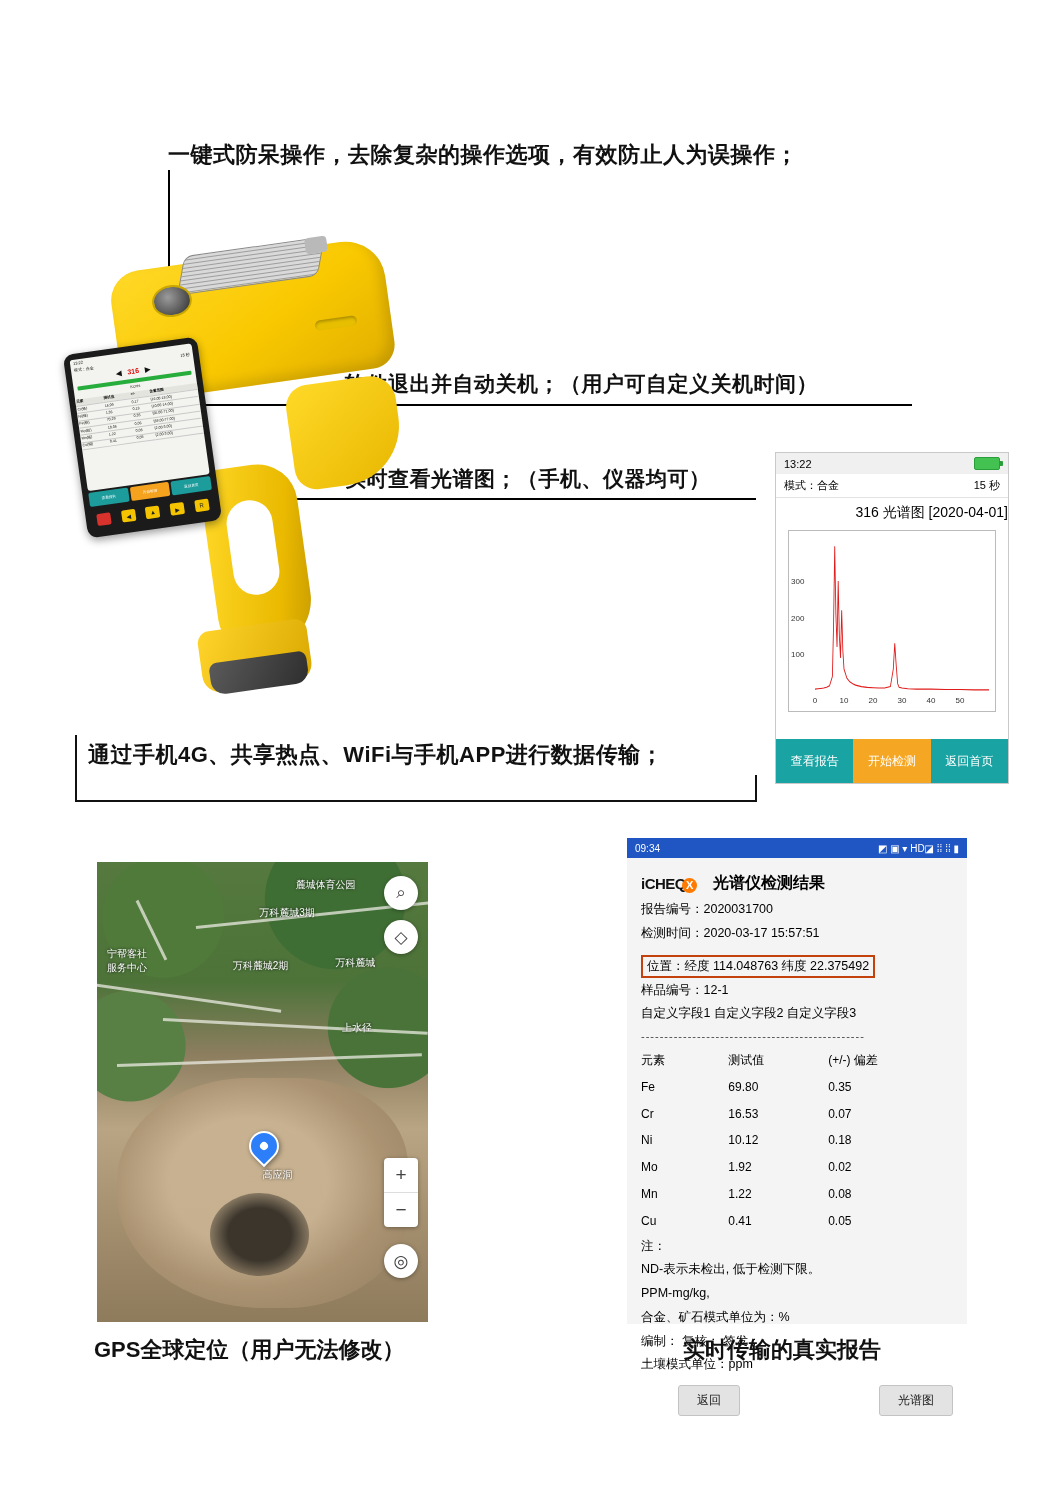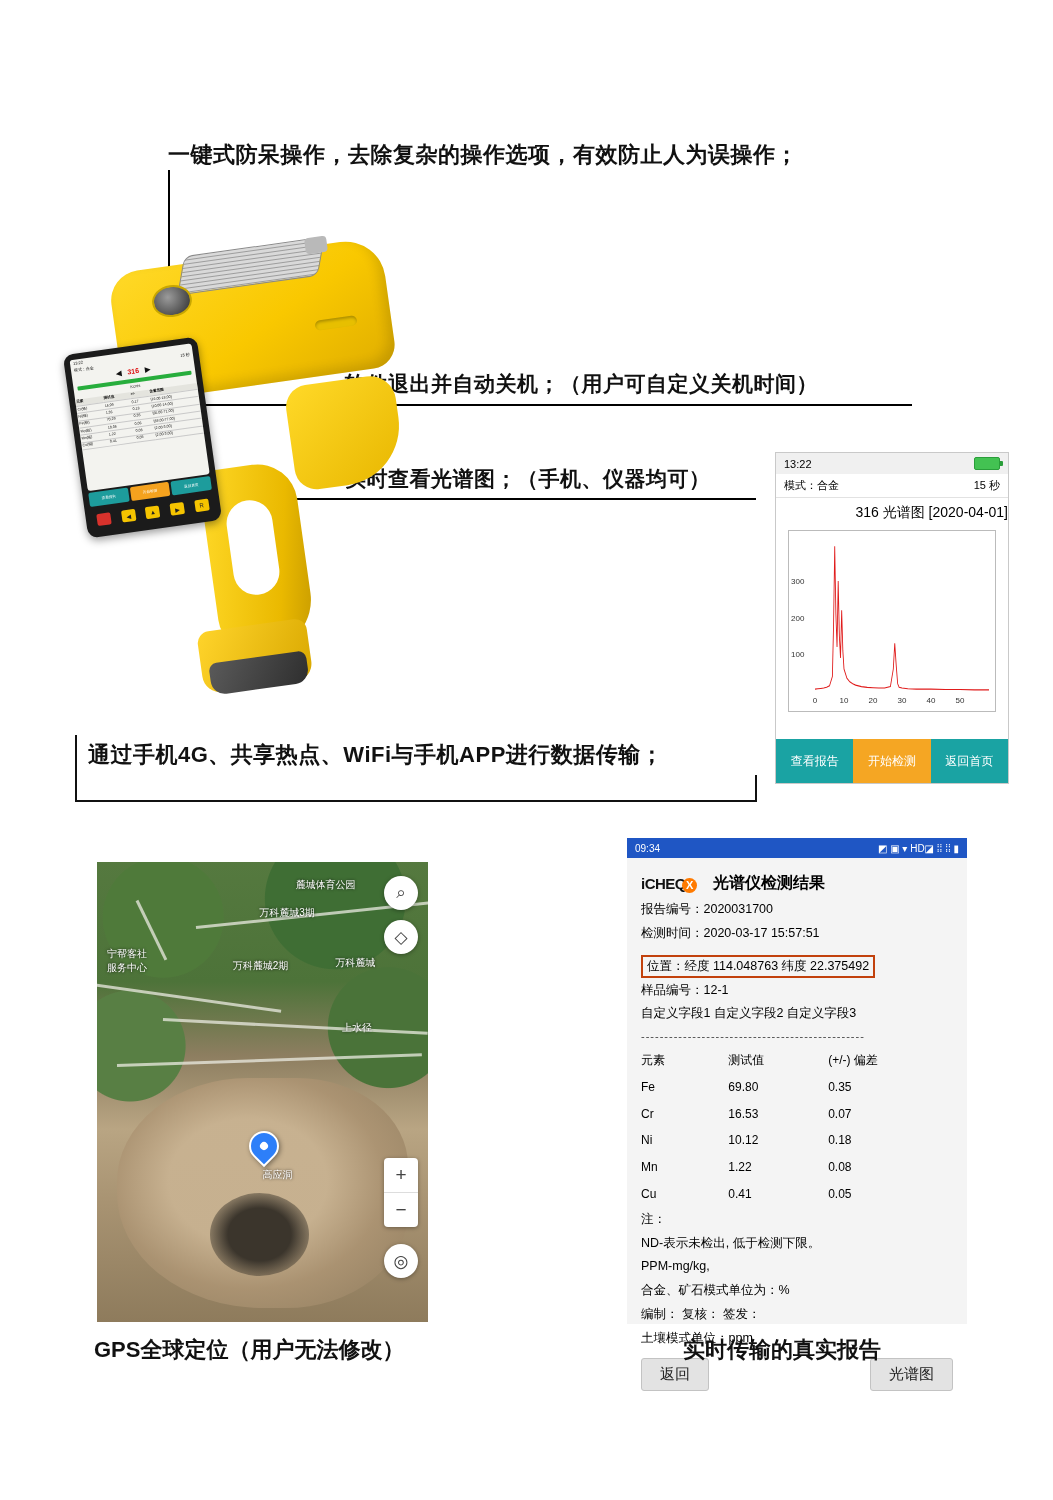--- a/index.html
+++ b/index.html
@@ -295,21 +295,21 @@
   .dashes { color:#444; letter-spacing:1px; font-size:11px; }
   .rt { width:100%; border-collapse:collapse; font-size:12px; }
   .rt th, .rt td { text-align:left; padding: 2px 0; font-weight:normal; }
   .rt th { font-weight:normal; }
   .col1 { width: 28%; } .col2 { width: 32%; } .col3 { width: 40%; }
   .phone-btns {
     display:flex; justify-content:space-between; padding: 8px 14px 10px;
   }
   .pbtn {
     background:#e3e3e3; border:1px solid #c3c3c3; border-radius:3px;
-    padding: 6px 18px; font-size: 15px; color:#222;
+    padding: 6px 18px; font-size: 12px; color:#222;margin-left:37px;
   }
 </style>
 </head>
 <body>
 
 <div class="abs callout callout-top">一键式防呆操作，去除复杂的操作选项，有效防止人为误操作；</div>
 <div class="abs leader-v" style="left:168px; top:170px; height:135px;"></div>
 
 <div class="abs callout callout-mid1">软件退出并自动关机；（用户可自定义关机时间）</div>
 <div class="abs leader-h" style="left:178px; top:404px; width:734px;"></div>
@@ -522,20 +522,25 @@
           <td>Cr</td>
           <td>16.53</td>
           <td>0.07</td>
         </tr>
         <tr>
           <td>Ni</td>
           <td>10.12</td>
           <td>0.18</td>
         </tr>
         <tr>
+          <td>Mo</td>
+          <td>1.92</td>
+          <td>0.02</td>
+        </tr>
+        <tr>
           <td>Mn</td>
           <td>1.22</td>
           <td>0.08</td>
         </tr>
         <tr>
           <td>Cu</td>
           <td>0.41</td>
           <td>0.05</td>
         </tr>
       </tbody>

